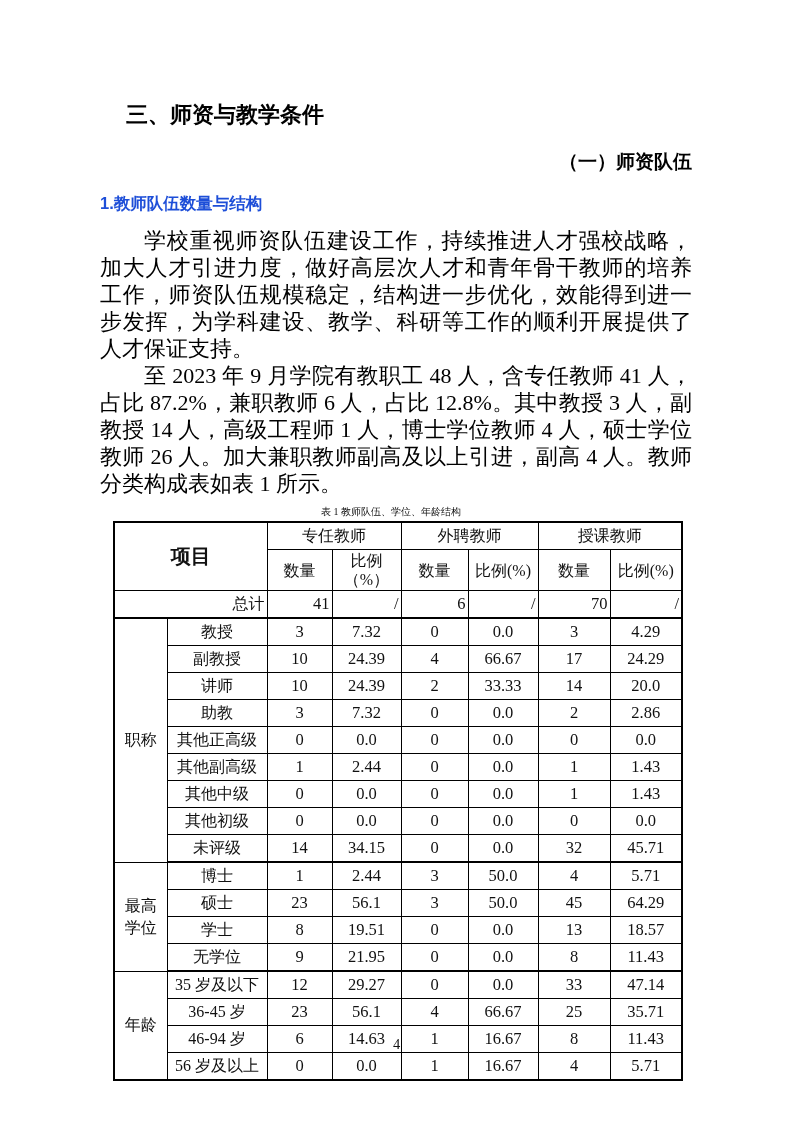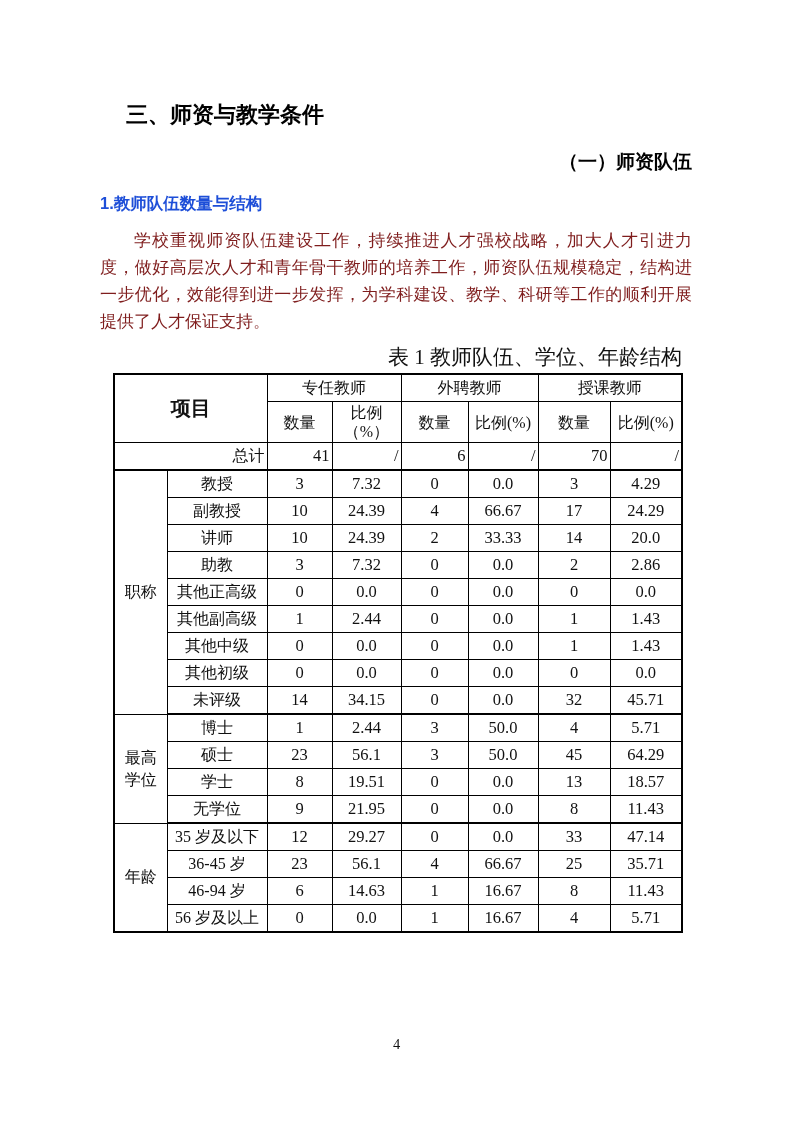--- a/index.html
+++ b/index.html
@@ -26,30 +26,30 @@
     font-family:"Liberation Sans","DejaVu Sans",sans-serif;
     font-weight:bold;font-size:19px;line-height:23px;color:#000;text-align:right;
   }
   .h3{
     margin:20px 0 0 0;
     font-family:"Liberation Sans","DejaVu Sans",sans-serif;
     font-weight:bold;font-size:16.5px;line-height:20px;color:#1d4ed8;
   }
   .para{
     margin:14px 0 0 0;
-    font-size:17px;line-height:27px;
+    font-size:22px;line-height:27px;
     text-align:justify;text-justify:inter-ideograph;
-    text-indent:2em;color:#7f1d1d;
+    text-indent:2em;color:#000000;
   }
   .para + .para{margin-top:0;}
   .tbl-caption{
     margin:8px 0 2px 0;
     width:582px;
-    text-align:right;
-    font-size:21px;color:#111;
+    text-align:center;
+    font-size:10px;color:#111;
   }
   table.data{
     table-layout:fixed;
     border-collapse:collapse;
     width:569px;
     margin-left:13px;
     border:2px solid #000;
     font-size:16px;color:#111;
   }
   table.data td{
@@ -76,20 +76,21 @@
 <body>
 
 <div class="page">
   <div class="content">
 
     <div class="h1">三、师资与教学条件</div>
     <div class="h2">（一）师资队伍</div>
     <div class="h3">1.教师队伍数量与结构</div>
 
     <p class="para">学校重视师资队伍建设工作，持续推进人才强校战略，加大人才引进力度，做好高层次人才和青年骨干教师的培养工作，师资队伍规模稳定，结构进一步优化，效能得到进一步发挥，为学科建设、教学、科研等工作的顺利开展提供了人才保证支持。</p>
+    <p class="para">至 2023 年 9 月学院有教职工 48 人，含专任教师 41 人，占比 87.2%，兼职教师 6 人，占比 12.8%。其中教授 3 人，副教授 14 人，高级工程师 1 人，博士学位教师 4 人，硕士学位教师 26 人。加大兼职教师副高及以上引进，副高 4 人。教师分类构成表如表 1 所示。</p>
 
     <div class="tbl-caption">表 1 教师队伍、学位、年龄结构</div>
 
     <table class="data">
       <colgroup>
         <col style="width:53px">
           <col style="width:100px">
         <col style="width:65px">
           <col style="width:69px">
         <col style="width:67px">

